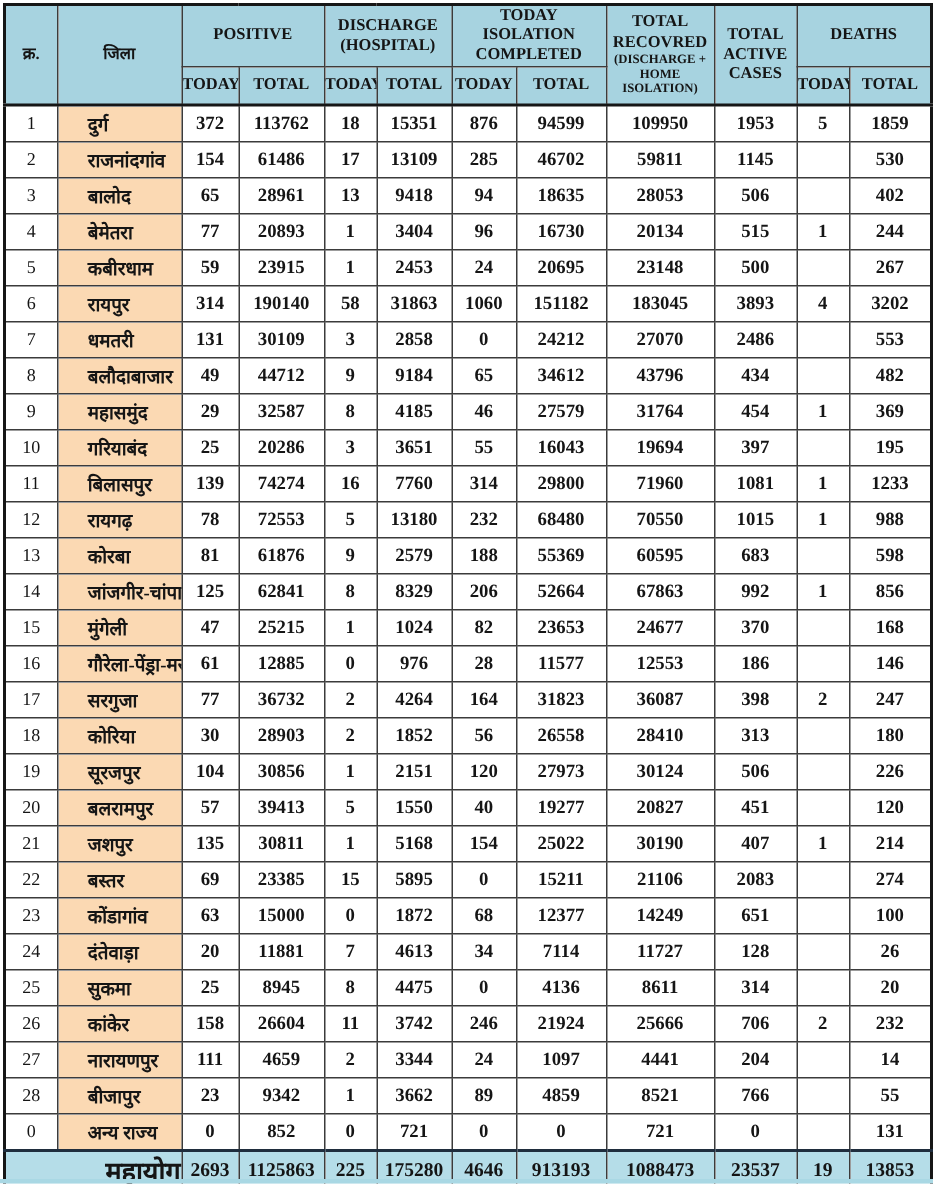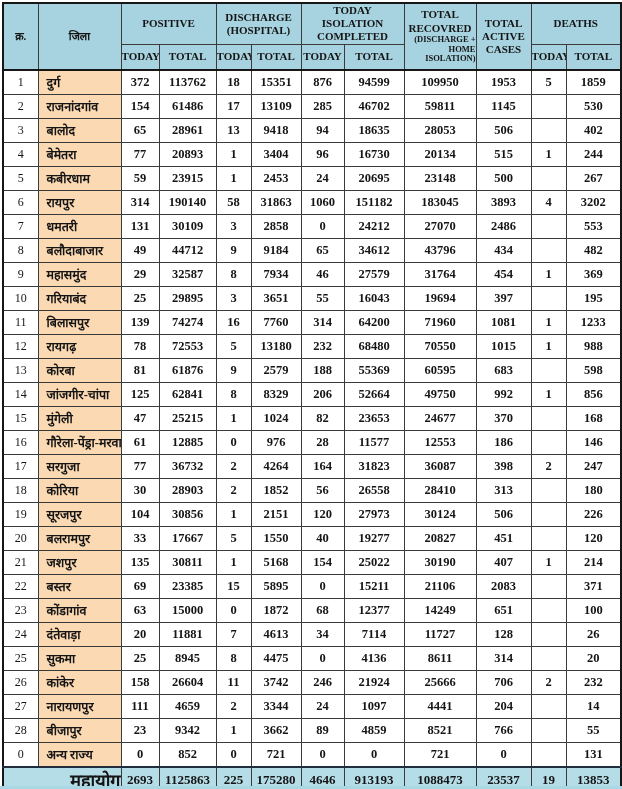--- a/index.html
+++ b/index.html
@@ -38,30 +38,29 @@
     background:var(--header-bg);
     font-weight:bold;font-size:11px;line-height:1.2;
     white-space:pre-line;
   }
   thead tr.h-group th{height:35px;}
   thead tr.h-sub th{height:24px;}
   thead{border-bottom:2px solid var(--border-thick);}
   thead th .sub{
     display:block;font-size:8.5px;line-height:1.15;font-weight:bold;
     white-space:pre-line;
-    text-align:right;
   }
   tbody td{
     height:23px;font-size:12.5px;font-weight:bold;
     background:#ffffff;
   }
   tbody td.serial{font-weight:normal;font-size:12px;}
   tbody td.district{
     background:var(--district-bg);
-    text-align:left;padding-left:8px;
+    text-align:left;padding-left:20px;
     font-size:12.5px;white-space:nowrap;
   }
   tfoot td{
     background:var(--total-bg);
     height:24px;font-size:13px;font-weight:bold;
     border-top:2px solid var(--border-navy);
     border-bottom:3px solid var(--border-navy);
   }
   tfoot td.total-label{font-size:18px;text-align:right;}
   .bottom-edge{
@@ -228,51 +227,51 @@
           <td>434</td>
           <td></td>
           <td>482</td>
         </tr>
         <tr>
           <td class="serial">9</td>
           <td class="district">महासमुंद</td>
           <td>29</td>
           <td>32587</td>
           <td>8</td>
-          <td>7934</td>
+          <td>4185</td>
           <td>46</td>
           <td>27579</td>
           <td>31764</td>
           <td>454</td>
           <td>1</td>
           <td>369</td>
         </tr>
         <tr>
           <td class="serial">10</td>
           <td class="district">गरियाबंद</td>
           <td>25</td>
-          <td>29895</td>
+          <td>20286</td>
           <td>3</td>
           <td>3651</td>
           <td>55</td>
           <td>16043</td>
           <td>19694</td>
           <td>397</td>
           <td></td>
           <td>195</td>
         </tr>
         <tr>
           <td class="serial">11</td>
           <td class="district">बिलासपुर</td>
           <td>139</td>
           <td>74274</td>
           <td>16</td>
           <td>7760</td>
           <td>314</td>
-          <td>64200</td>
+          <td>29800</td>
           <td>71960</td>
           <td>1081</td>
           <td>1</td>
           <td>1233</td>
         </tr>
         <tr>
           <td class="serial">12</td>
           <td class="district">रायगढ़</td>
           <td>78</td>
           <td>72553</td>
@@ -301,21 +300,21 @@
         </tr>
         <tr>
           <td class="serial">14</td>
           <td class="district">जांजगीर-चांपा</td>
           <td>125</td>
           <td>62841</td>
           <td>8</td>
           <td>8329</td>
           <td>206</td>
           <td>52664</td>
-          <td>49750</td>
+          <td>67863</td>
           <td>992</td>
           <td>1</td>
           <td>856</td>
         </tr>
         <tr>
           <td class="serial">15</td>
           <td class="district">मुंगेली</td>
           <td>47</td>
           <td>25215</td>
           <td>1</td>
@@ -379,22 +378,22 @@
           <td>120</td>
           <td>27973</td>
           <td>30124</td>
           <td>506</td>
           <td></td>
           <td>226</td>
         </tr>
         <tr>
           <td class="serial">20</td>
           <td class="district">बलरामपुर</td>
-          <td>33</td>
-          <td>17667</td>
+          <td>57</td>
+          <td>39413</td>
           <td>5</td>
           <td>1550</td>
           <td>40</td>
           <td>19277</td>
           <td>20827</td>
           <td>451</td>
           <td></td>
           <td>120</td>
         </tr>
         <tr>
@@ -416,21 +415,21 @@
           <td class="district">बस्तर</td>
           <td>69</td>
           <td>23385</td>
           <td>15</td>
           <td>5895</td>
           <td>0</td>
           <td>15211</td>
           <td>21106</td>
           <td>2083</td>
           <td></td>
-          <td>371</td>
+          <td>274</td>
         </tr>
         <tr>
           <td class="serial">23</td>
           <td class="district">कोंडागांव</td>
           <td>63</td>
           <td>15000</td>
           <td>0</td>
           <td>1872</td>
           <td>68</td>
           <td>12377</td>

